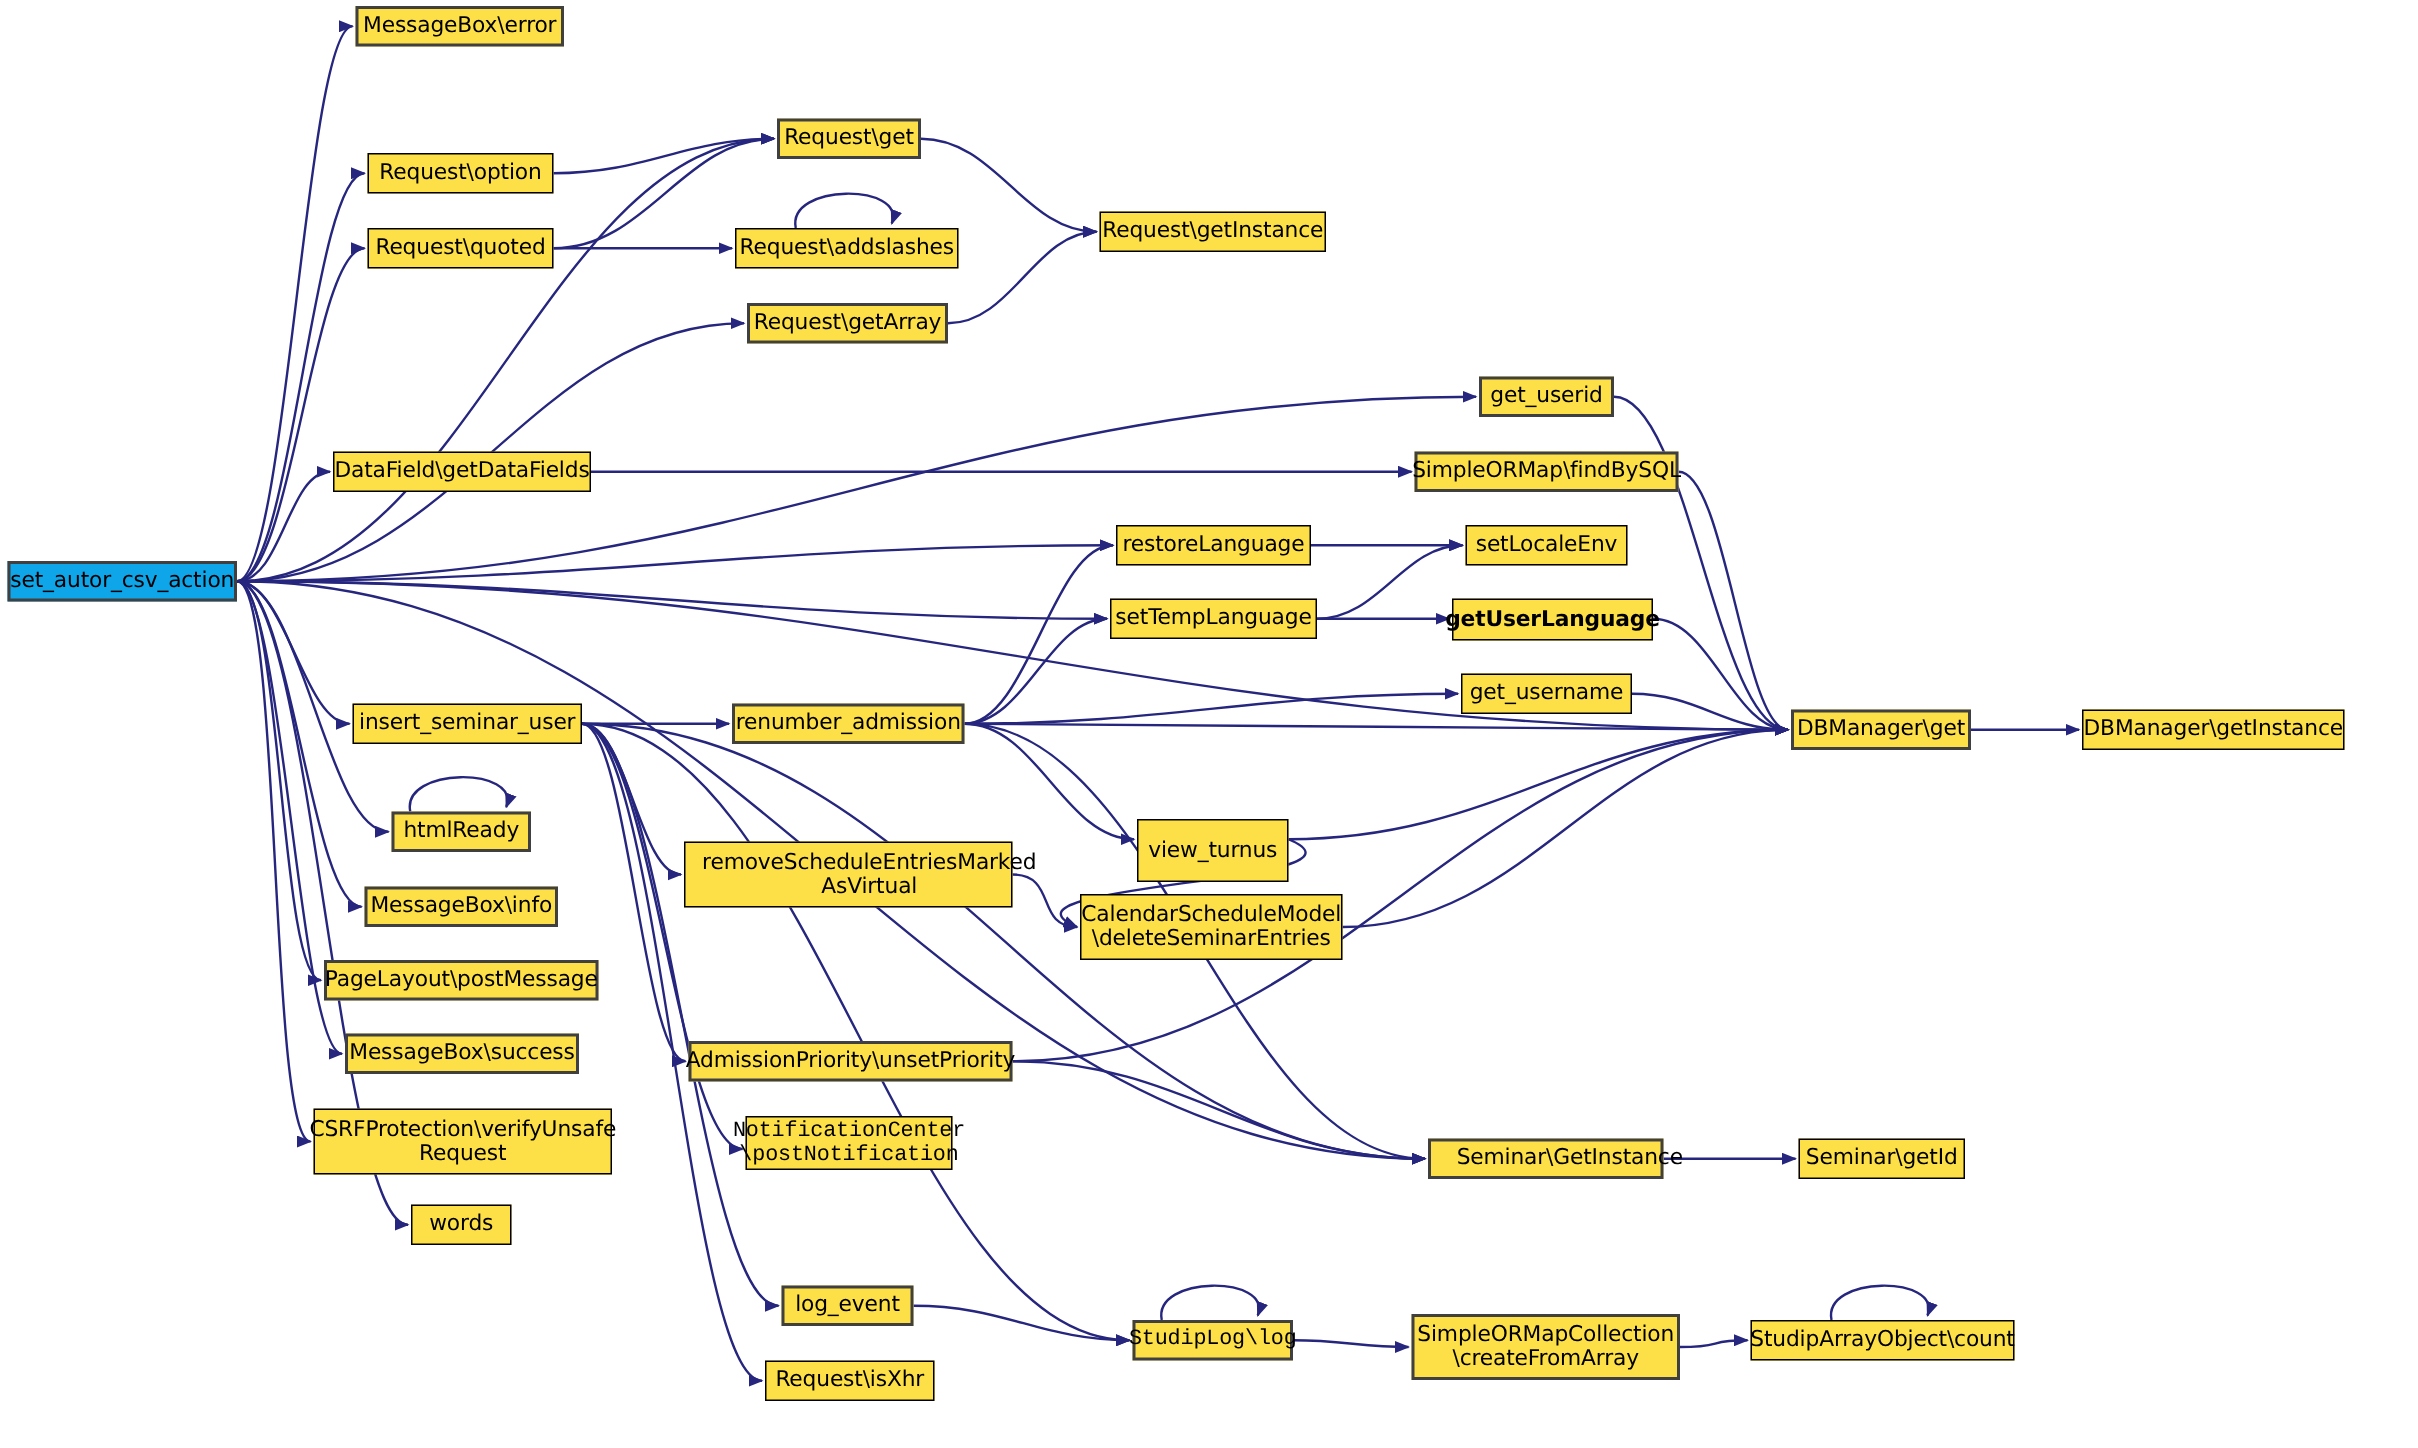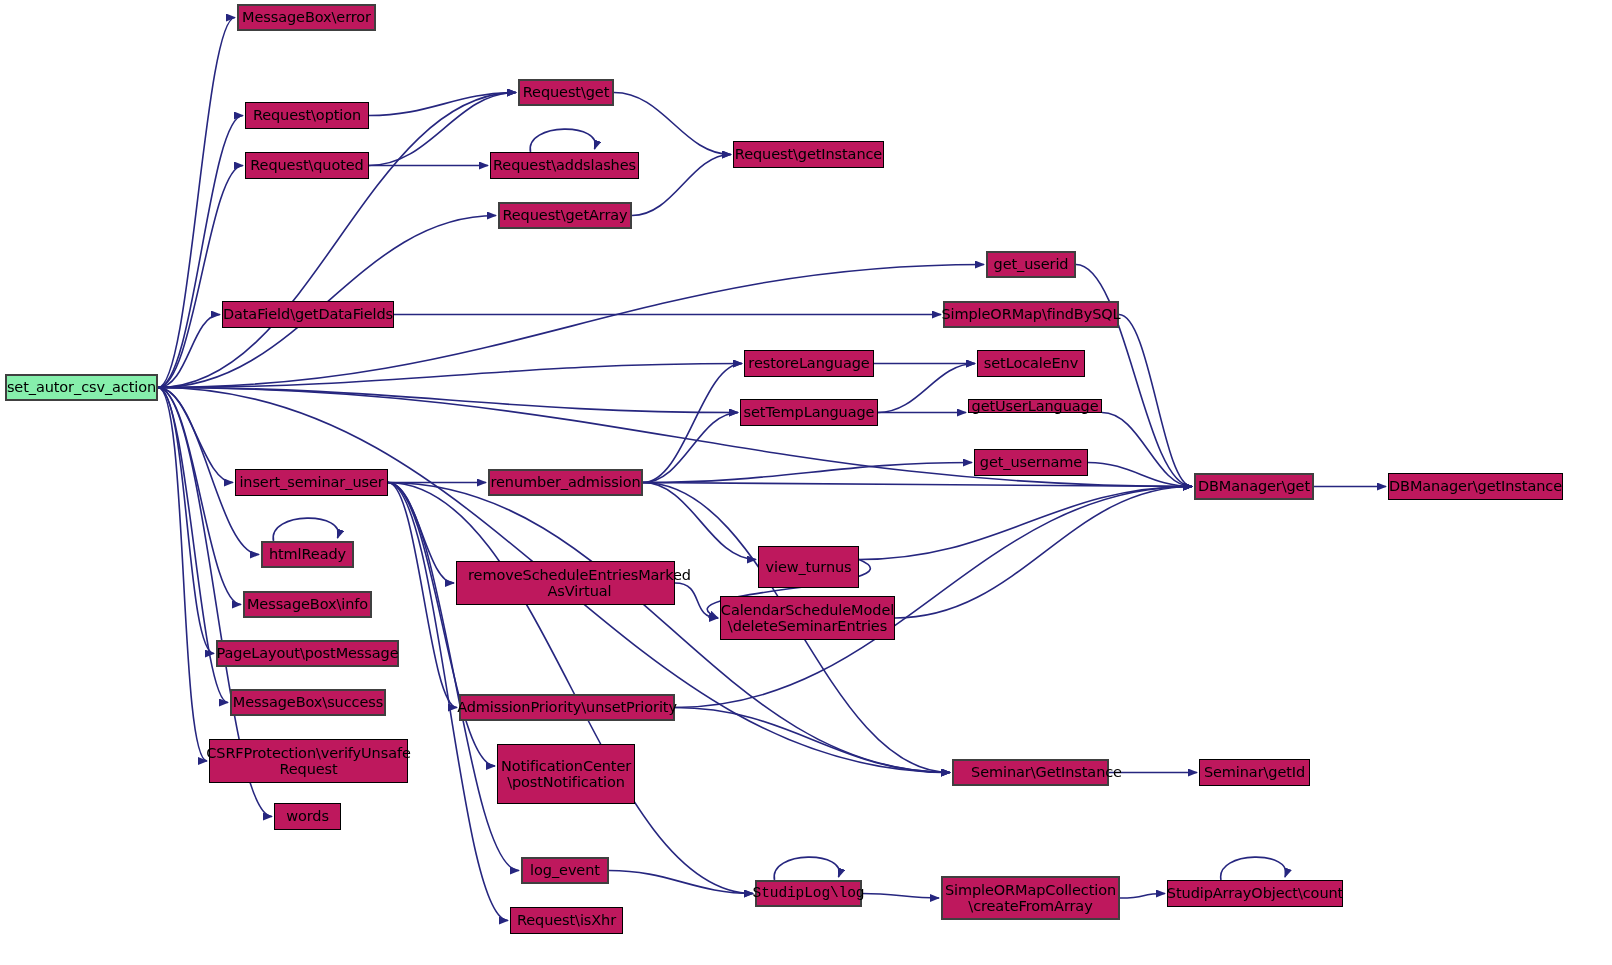--- a/index.html
+++ b/index.html
@@ -1,24 +1,24 @@
 <!DOCTYPE html>
 <html><head>
 <meta charset="utf-8">
 <style>
   html,body{margin:0;padding:0;background:#ffffff;}
   #stage{position:relative;width:1612px;height:965px;background:#ffffff;
          font-family:"DejaVu Sans","Liberation Sans",sans-serif;overflow:hidden;}
   svg#edges{position:absolute;left:0;top:0;width:1612px;height:965px;}
   .node{position:absolute;box-sizing:border-box;display:flex;align-items:center;
-        justify-content:center;text-align:center;background:#be185d;
+        justify-content:center;text-align:center;background:#fde047;
         border:1px solid #000000;color:#000000;font-size:14.5px;line-height:1.12;
         white-space:pre-line;letter-spacing:-0.1px;}
   .node.bold{border:2px solid #404040;}
-  .node.root{background:#86efac;border:2px solid #404040;}
+  .node.root{background:#0ea5e9;border:2px solid #404040;}
 </style>
 </head>
 <body>
 
 <div id="stage">
   <svg id="edges" viewBox="0 0 1612 965">
     <defs>
       <marker id="ah" markerWidth="10" markerHeight="8" refX="9" refY="4" orient="auto" markerUnits="userSpaceOnUse">
         <path d="M0,0 L10,4 L0,8 z" fill="#26267f"></path>
       </marker>
@@ -93,39 +93,39 @@
     <div class="node" style="left: 733px; top: 141px; width: 151px; height: 27px;">Request\getInstance</div>
     <div class="node" style="left: 245px; top: 152px; width: 124px; height: 27px;">Request\quoted</div>
     <div class="node" style="left: 490px; top: 152px; width: 149px; height: 27px;">Request\addslashes</div>
     <div class="node bold" style="left: 498px; top: 202px; width: 134px; height: 27px;">Request\getArray</div>
     <div class="node bold" style="left: 986px; top: 251px; width: 90px; height: 27px;">get_userid</div>
     <div class="node" style="left: 222px; top: 301px; width: 172px; height: 27px;">DataField\getDataFields</div>
     <div class="node bold" style="left: 943px; top: 301px; width: 176px; height: 27px;">SimpleORMap\findBySQL</div>
     <div class="node" style="left: 744px; top: 350px; width: 130px; height: 27px;">restoreLanguage</div>
     <div class="node" style="left: 977px; top: 350px; width: 108px; height: 27px;">setLocaleEnv</div>
     <div class="node" style="left: 740px; top: 399px; width: 138px; height: 27px;">setTempLanguage</div>
-    <div class="node" style="left: 968px; top: 399px; width: 134px; height: 14px;">getUserLanguage</div>
+    <div class="node" style="left: 968px; top: 399px; width: 134px; height: 28px; font-weight: bold;">getUserLanguage</div>
     <div class="node" style="left: 974px; top: 449px; width: 114px; height: 27px;">get_username</div>
     <div class="node" style="left: 235px; top: 469px; width: 153px; height: 27px;">insert_seminar_user</div>
     <div class="node bold" style="left: 488px; top: 469px; width: 155px; height: 27px;">renumber_admission</div>
     <div class="node bold" style="left: 1194px; top: 473px; width: 120px; height: 27px;">DBManager\get</div>
     <div class="node" style="left: 1388px; top: 473px; width: 175px; height: 27px;">DBManager\getInstance</div>
     <div class="node bold" style="left: 261px; top: 541px; width: 93px; height: 27px;">htmlReady</div>
     <div class="node" style="left: 758px; top: 546px; width: 101px; height: 42px;">view_turnus</div>
     <div class="node" style="left: 456px; top: 561px; width: 219px; height: 44px; padding-left: 28px;">removeScheduleEntriesMarked
 AsVirtual</div>
     <div class="node bold" style="left: 243px; top: 591px; width: 129px; height: 27px;">MessageBox\info</div>
     <div class="node" style="left: 720px; top: 596px; width: 175px; height: 44px;">CalendarScheduleModel
 \deleteSeminarEntries</div>
     <div class="node bold" style="left: 216px; top: 640px; width: 183px; height: 27px;">PageLayout\postMessage</div>
     <div class="node bold" style="left: 230px; top: 689px; width: 156px; height: 27px;">MessageBox\success</div>
     <div class="node bold" style="left: 459px; top: 694px; width: 216px; height: 27px;">AdmissionPriority\unsetPriority</div>
     <div class="node" style="left: 209px; top: 739px; width: 199px; height: 44px;">CSRFProtection\verifyUnsafe
 Request</div>
-    <div class="node" style="left: 497px; top: 744px; width: 138px; height: 60px;">NotificationCenter
+    <div class="node" style="left: 497px; top: 744px; width: 138px; height: 36px; font-family: Liberation Mono, monospace;">NotificationCenter
 \postNotification</div>
     <div class="node bold" style="left: 952px; top: 759px; width: 157px; height: 27px; padding-left: 32px;">Seminar\GetInstance</div>
     <div class="node" style="left: 1199px; top: 759px; width: 111px; height: 27px;">Seminar\getId</div>
     <div class="node" style="left: 274px; top: 803px; width: 67px; height: 27px;">words</div>
     <div class="node bold" style="left: 521px; top: 857px; width: 88px; height: 27px;">log_event</div>
     <div class="node bold" style="left: 755px; top: 880px; width: 107px; height: 27px; font-family: Liberation Mono, monospace;">StudipLog\log</div>
     <div class="node bold" style="left: 941px; top: 876px; width: 179px; height: 44px;">SimpleORMapCollection
 \createFromArray</div>
     <div class="node" style="left: 1167px; top: 880px; width: 176px; height: 27px;">StudipArrayObject\count</div>
     <div class="node" style="left: 510px; top: 907px; width: 113px; height: 27px;">Request\isXhr</div>

